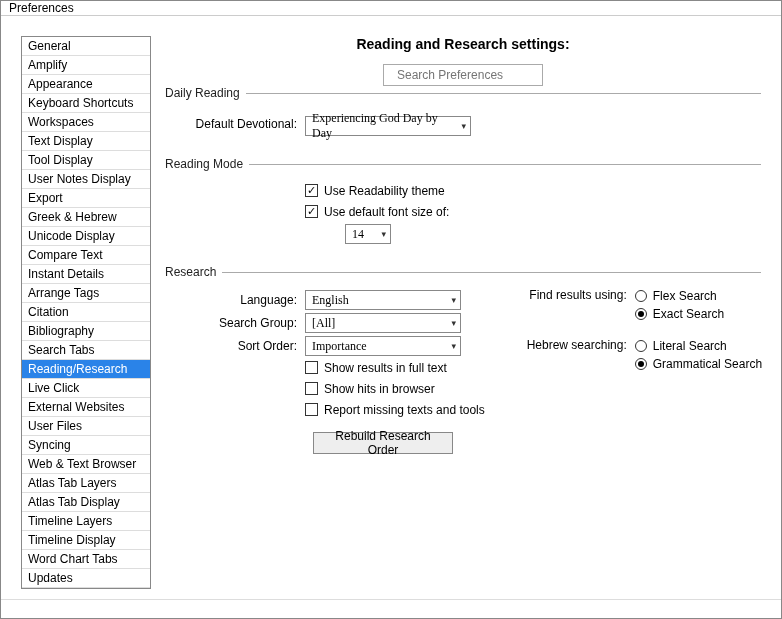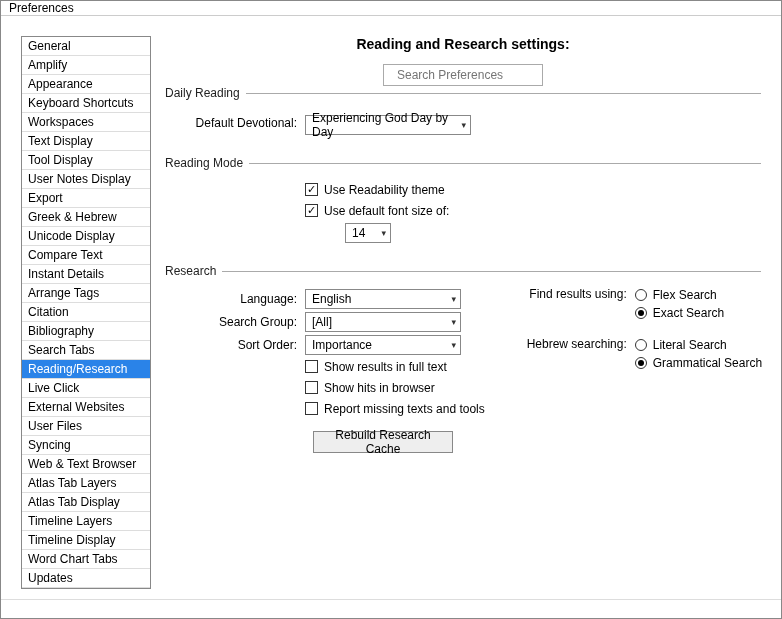--- a/index.html
+++ b/index.html
@@ -97,20 +97,21 @@
   .combo {
     display: inline-flex;
     align-items: center;
     justify-content: space-between;
     height: 20px;
     border: 1px solid #888;
     background: #fff;
     padding: 0 4px 0 6px;
     font-size: 12px;
     cursor: default;
+    font-family: Liberation Serif, serif;
   }
   .combo .chev { margin-left: 8px; font-size: 9px; color: #333; }
   .combo.w-devo { width: 166px; }
   .combo.w-std  { width: 156px; }
   .combo.w-small{ width: 46px; }
   .chk {
     display: inline-flex;
     align-items: flex-start;
     gap: 6px;
     margin: 2px 0;
@@ -297,21 +298,21 @@
             </div>
             <div class="row">
               <div class="label-col"></div>
               <label class="chk">
                 <span class="chk-box"></span>
                 <span>Report missing texts and tools</span>
               </label>
             </div>
             <div class="rebuild-wrap">
               <button class="btn" style="width:140px;">
-                <span>Rebuild Research Cache</span>
+                <span>Rebuild Research Order</span>
               </button>
             </div>
           </div>
 
           <div class="research-right">
             <div class="right-row" style="margin-bottom:14px;">
               <div class="right-label">Find results using:</div>
               <div class="right-opts" id="find-opts">
                   <label class="radio">
                     <span class="radio-dot"></span>

